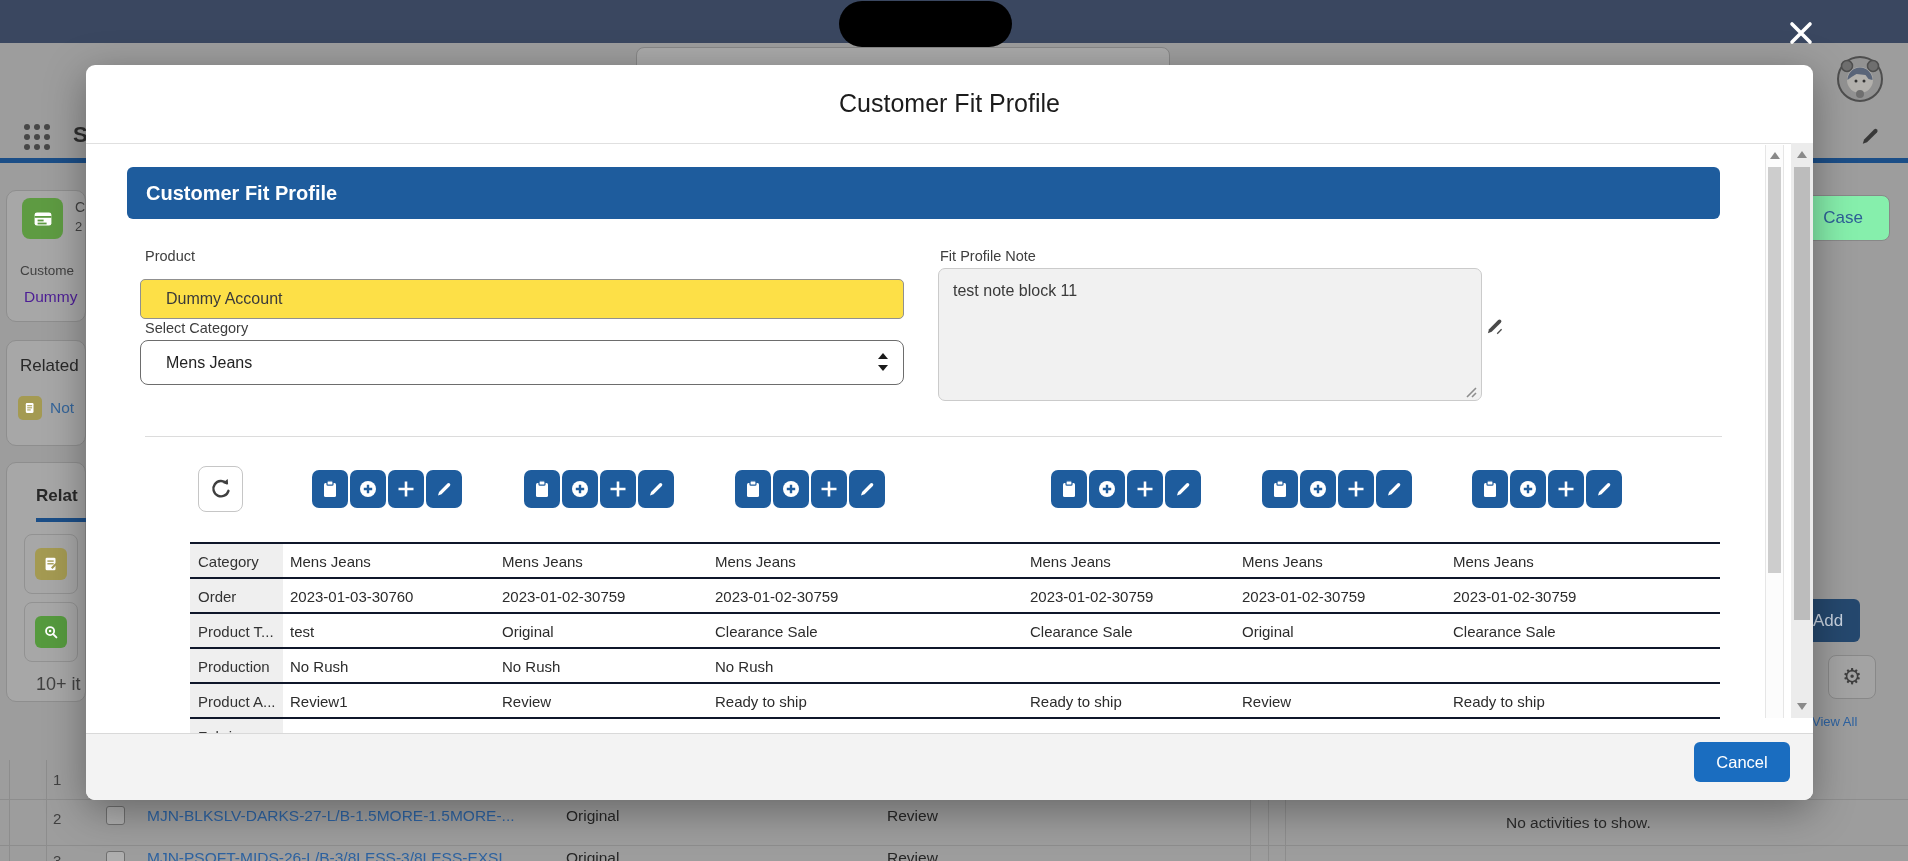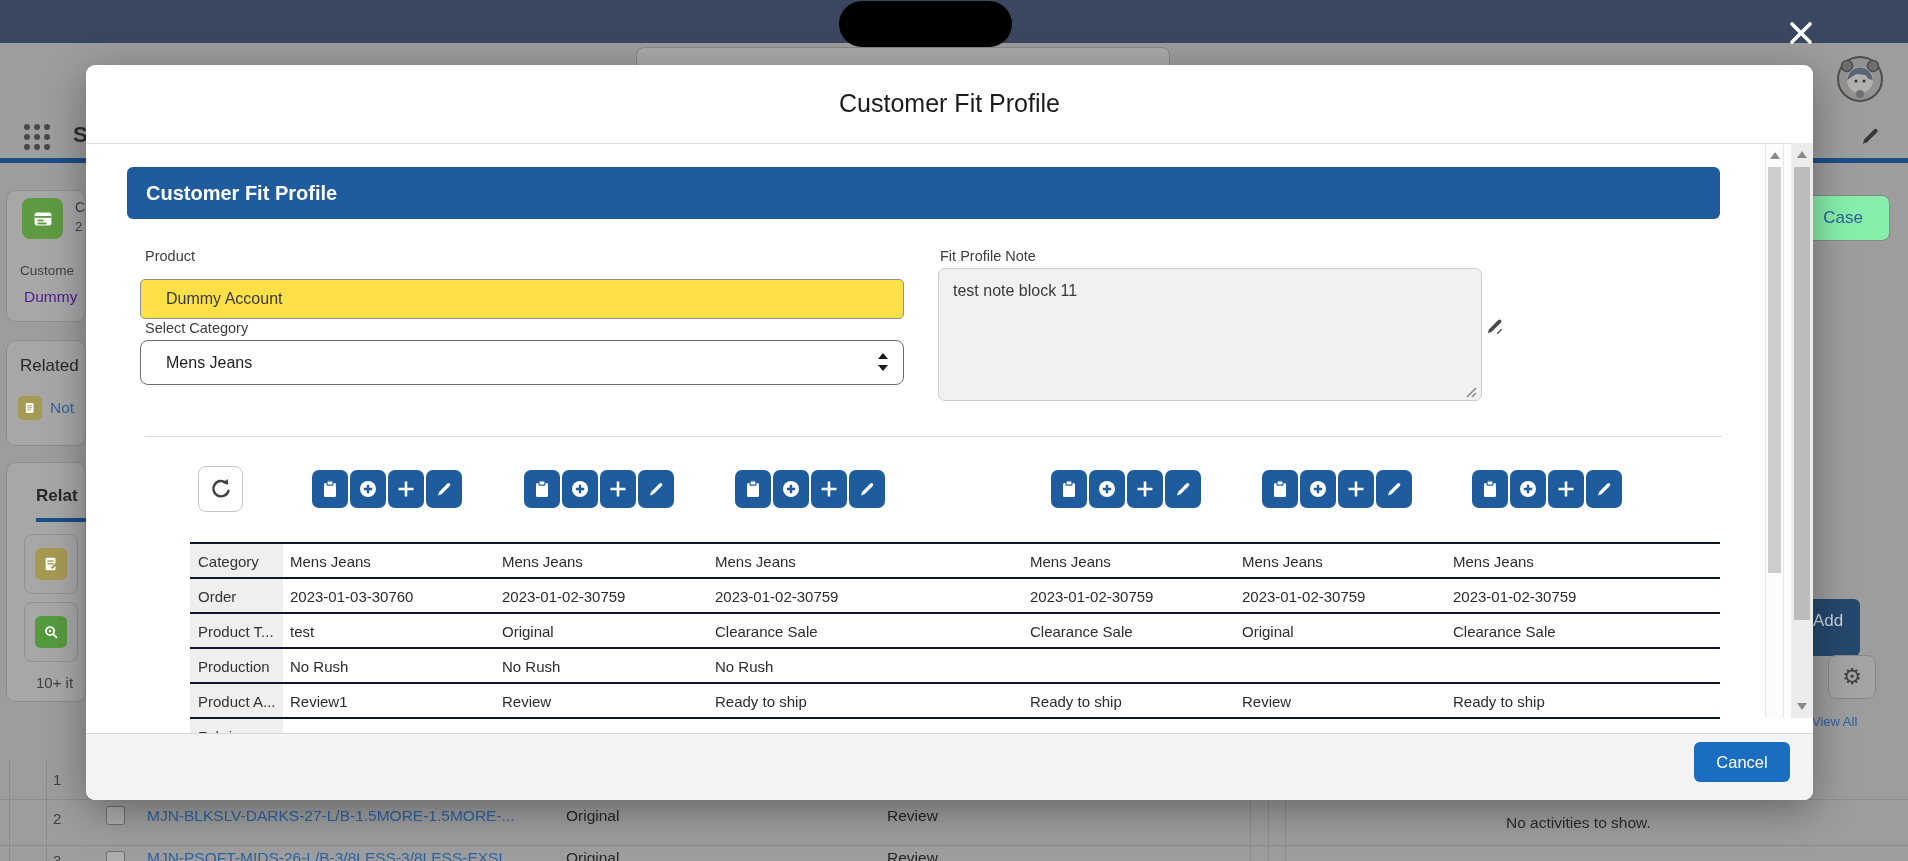--- a/index.html
+++ b/index.html
@@ -119,21 +119,21 @@
       </svg>
   </div>
   <div class="abs" style="left:24px;top:602px;width:54px;height:60px;border:1px solid #929292;border-radius:8px;box-sizing:border-box"></div>
   <div class="abs sq-icon" style="left:35px;top:616px;width:32px;height:32px;background:#569a3e;border-radius:6px">
     <svg width="18" height="18" viewBox="0 0 20 20">
         <circle cx="9" cy="9" r="4.5" stroke="#fff" stroke-width="2" fill="none"></circle>
         <circle cx="9" cy="9" r="1.4" fill="#fff"></circle>
         <path d="M12.4 12.4 L16 16" stroke="#fff" stroke-width="2.2" stroke-linecap="round"></path>
       </svg>
   </div>
-  <div class="abs dimtext" style="left:36px;top:674px;font-size:15px">10+ it</div>
+  <div class="abs dimtext" style="left:36px;top:674px;font-size:18px">10+ it</div>
 
   <div class="abs vline" style="left:9px;top:760px;height:101px"></div>
   <div class="abs vline" style="left:46px;top:760px;height:101px"></div>
   <div class="abs vline" style="left:1250px;top:760px;height:101px"></div>
   <div class="abs vline" style="left:1268px;top:760px;height:101px"></div>
   <div class="abs vline" style="left:1285px;top:760px;height:101px"></div>
   <div class="abs hline" style="left:0;top:799px;width:1908px"></div>
   <div class="abs hline" style="left:0;top:845px;width:1908px"></div>
 
   <div class="abs dimtext" style="left:53px;top:771px;font-size:15px">1</div>
@@ -149,21 +149,21 @@
   <div class="abs dimlink" style="left:147px;top:849px;font-size:15.5px">MJN-PSOFT-MIDS-26-L/B-3/8LESS-3/8LESS-EXSL...</div>
   <div class="abs" style="left:566px;top:849px;font-size:15.5px;color:#262626">Original</div>
   <div class="abs" style="left:887px;top:849px;font-size:15.5px;color:#262626">Review</div>
 
   <div class="abs" style="left:1858px;top:124px">
     <svg width="24" height="24" viewBox="0 0 20 20">
         <path d="M4 16.5 L5.1 12.9 L13.4 4.6 a1.7 1.7 0 0 1 2.4 0 l0 0 a1.7 1.7 0 0 1 0 2.4 L7.5 15.3 Z" fill="#383838"></path>
       </svg>
   </div>
   <div class="abs bg-btn" style="left:1796px;top:195px;width:94px;height:46px;line-height:44px;font-size:17px;color:#2d5f97">Case</div>
-  <div class="abs" style="left:1796px;top:599px;width:64px;height:57px;background:#25486e;border-radius:6px;text-align:center;line-height:43px;font-size:17px;color:#c8d2df">Add</div>
+  <div class="abs" style="left:1796px;top:599px;width:64px;height:43px;background:#25486e;border-radius:6px;text-align:center;line-height:43px;font-size:17px;color:#c8d2df">Add</div>
   <div class="abs bg-btn" style="left:1828px;top:655px;width:48px;height:44px;line-height:42px;font-size:22px;color:#3f3f3f;background:#a3a3a3">⚙</div>
   <div class="abs dimlink" style="left:1812px;top:714px;font-size:13px">View All</div>
   <div class="abs" style="left:1506px;top:814px;font-size:15.5px;color:#2b2b2b">No activities to show.</div>
 
   <div class="abs" style="left:1836px;top:55px">
     <svg width="48" height="48" viewBox="0 0 48 48">
       <circle cx="24" cy="24" r="22" fill="#929292" stroke="#4e4e4e" stroke-width="2"></circle>
       <circle cx="11" cy="11" r="5.5" fill="#6f6f6f" stroke="#4e4e4e" stroke-width="1.5"></circle>
       <circle cx="37" cy="11" r="5.5" fill="#6f6f6f" stroke="#4e4e4e" stroke-width="1.5"></circle>
       <circle cx="24" cy="25" r="13" fill="#b3b1ad"></circle>

